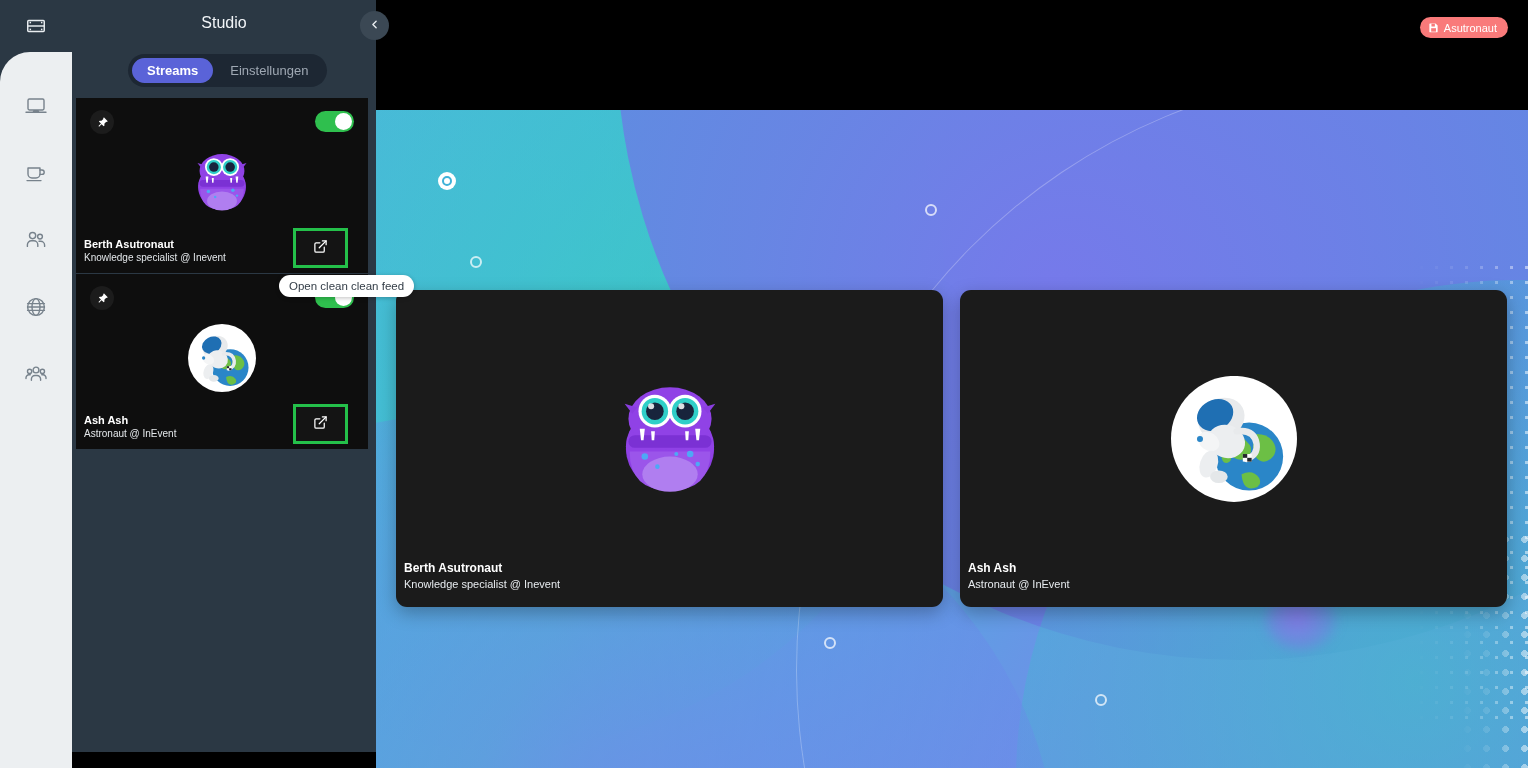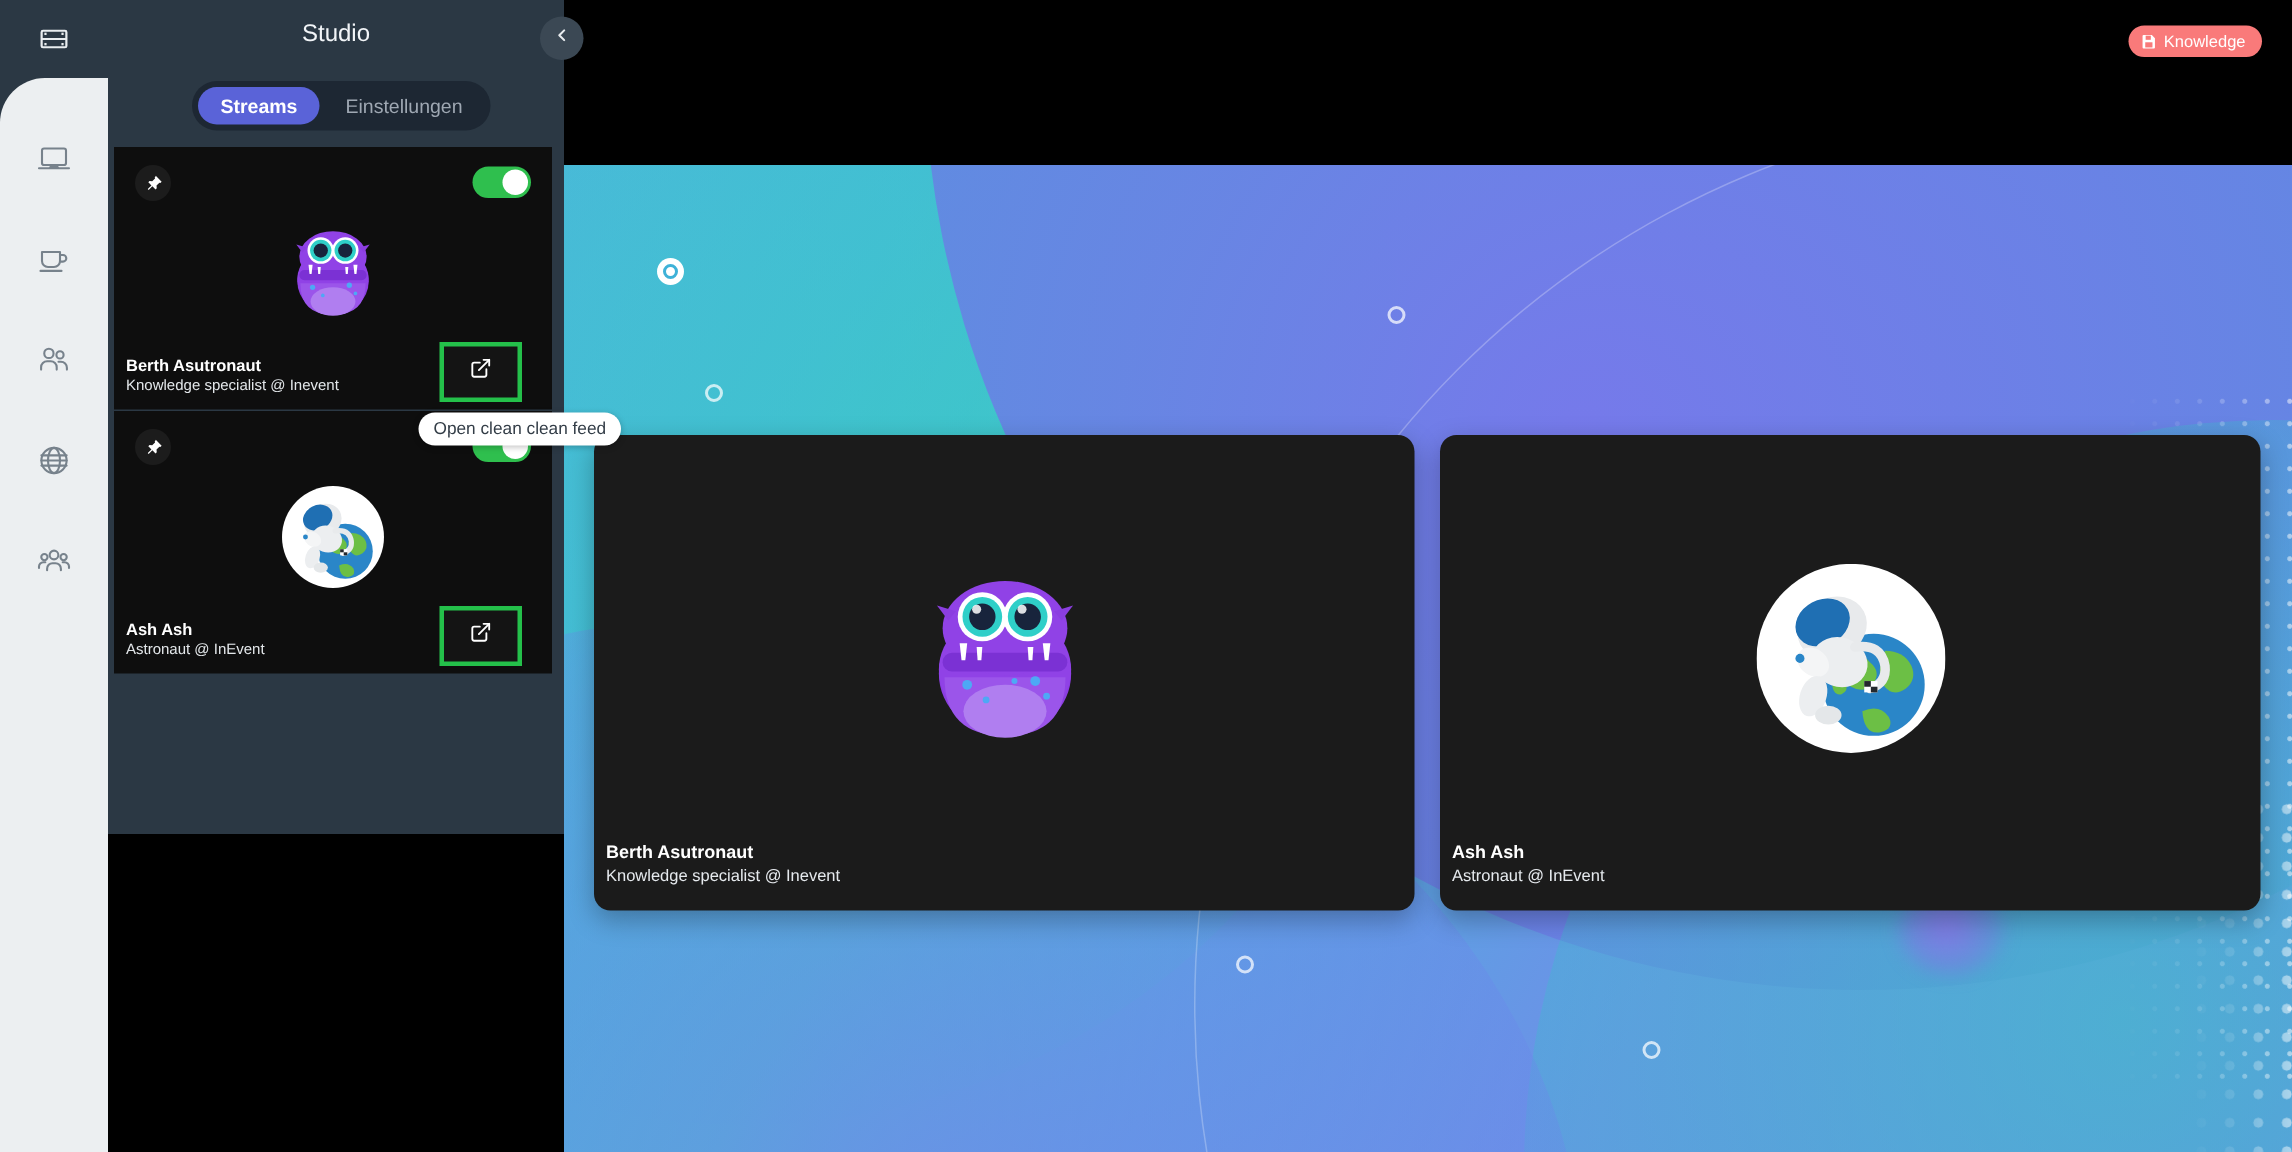--- a/index.html
+++ b/index.html
@@ -133,21 +133,21 @@
   }
   .rail-item {
     width: 72px; height: 67px;
     display: flex; align-items: center; justify-content: center;
     cursor: pointer;
   }
   .rail-item svg { display: block; }
 
   
   .panel {
-    position: absolute; left: 0; top: 0; width: 376px; height: 556px;
+    position: absolute; left: 0; top: 0; width: 376px; height: 752px;
     background: #2b3844;
     border-top-right-radius: 0;
   }
   .panel-body {
     position: absolute; left: 72px; top: 0; width: 304px; height: 768px;
   }
   .panel-title {
     position: absolute; left: 0; top: 14px; width: 304px;
     text-align: center;
     color: #f2f5f8; font-size: 16px;
@@ -331,21 +331,21 @@
 
   <div class="topbar">
     <button class="rec-btn">
       <span class="glyph">
         <svg width="11" height="11" viewBox="0 0 16 16">
           <path d="M2 2h9l3 3v9a1 1 0 0 1-1 1H3a1 1 0 0 1-1-1V3a1 1 0 0 1 1-1z" fill="#ffffff"></path>
           <rect x="5" y="2.6" width="5" height="4" fill="#f97a7a"></rect>
           <rect x="4.6" y="9" width="7" height="5" fill="#f97a7a"></rect>
         </svg>
       </span>
-      <span>Knowledge</span>
+      <span>Asutronaut</span>
     </button>
   </div>
 
   <div class="panel">
     <div class="panel-body">
       <div class="panel-title">Studio</div>
 
       <div class="tabbar">
         <div class="tab active">
           <span>Streams</span>

